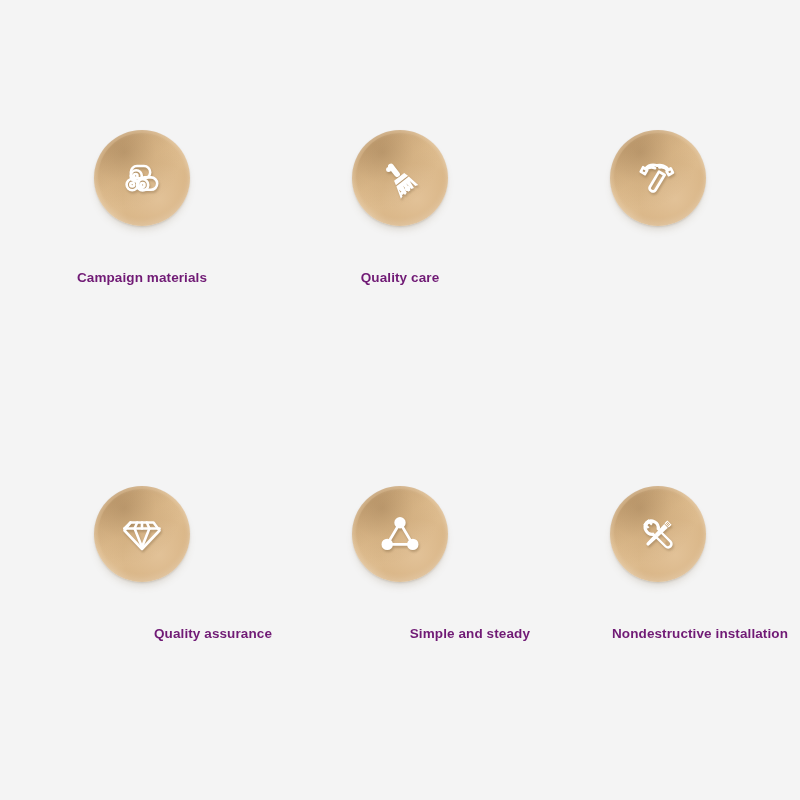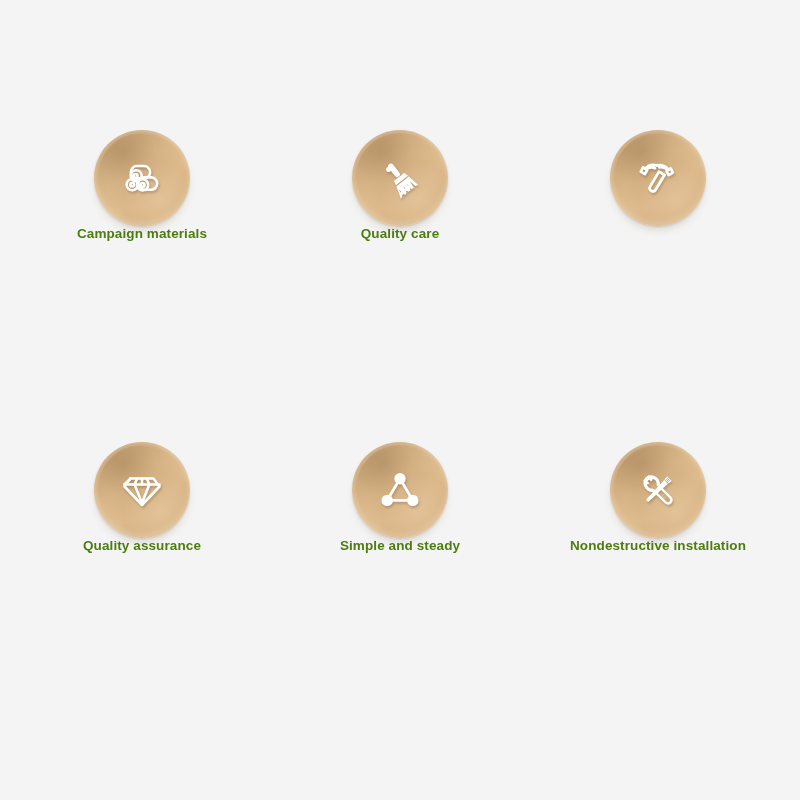--- a/index.html
+++ b/index.html
@@ -29,21 +29,21 @@
     text-align: center;
   }
 
   
   .col-0 { left: 12px; }
   .col-1 { left: 270px; }
   .col-2 { left: 528px; }
 
   
   .row-0 { top: 130px; }
-  .row-1 { top: 442px; }
+  .row-1 { top: 486px; text-align: right; }
 
   .badge {
     position: relative;
     width: 96px;
     height: 96px;
     margin: 0 auto;
     border-radius: 50%;
     background:
       radial-gradient(circle at 68% 72%, rgba(226,194,152,0.95) 0%, rgba(214,178,130,0.55) 38%, rgba(175,136,92,0.0) 72%),
       linear-gradient(145deg, #a98a64 0%, #c9a577 16%, #dfbd8f 42%, #e3c398 60%, #d9b384 82%, #caa272 100%);
@@ -86,23 +86,24 @@
     align-items: center;
     justify-content: center;
     filter: drop-shadow(1.5px 2px 1.2px rgba(128,100,66,0.40));
   }
 
   .badge-icon svg {
     display: block;
   }
 
   .feature-label {
+    margin-top: 44px;
     font-size: 13.5px;
     font-weight: bold;
-    color: #4d7c0f;
+    color: #701a75;
     letter-spacing: 0.1px;
     line-height: 1.2;
     white-space: nowrap;
   }
 </style>
 </head>
 <body>
 
 <div class="feature-grid">
 

